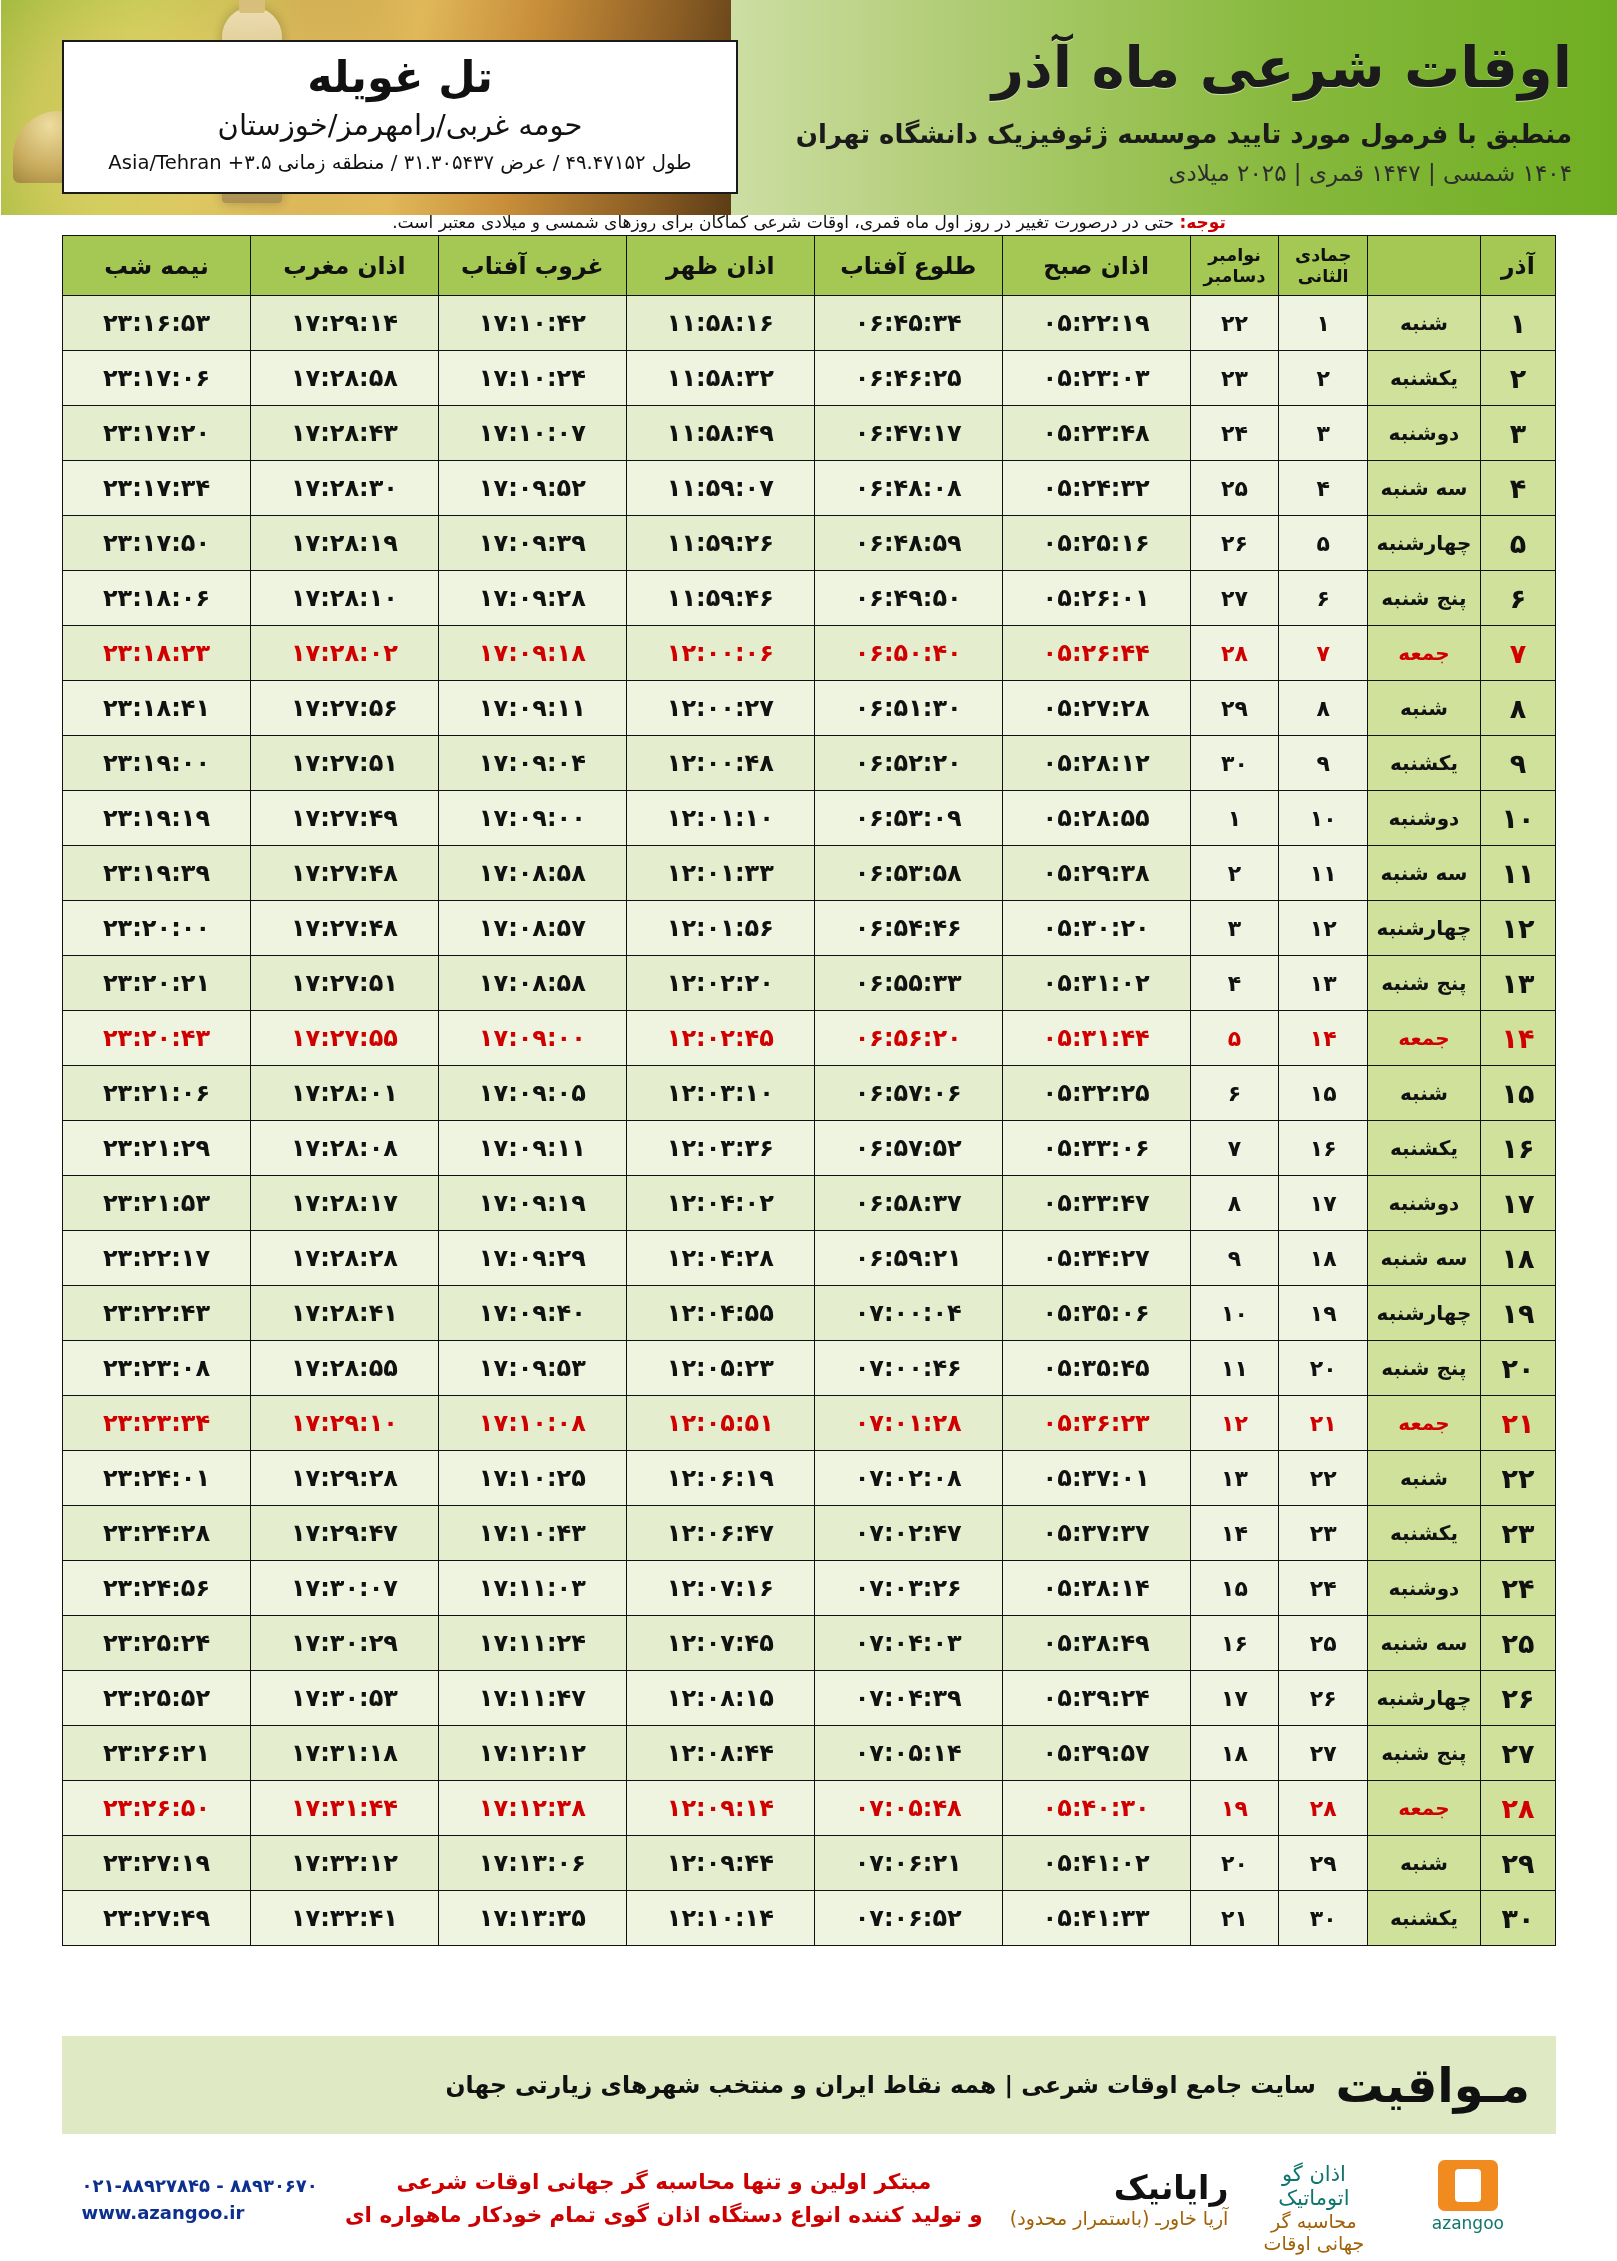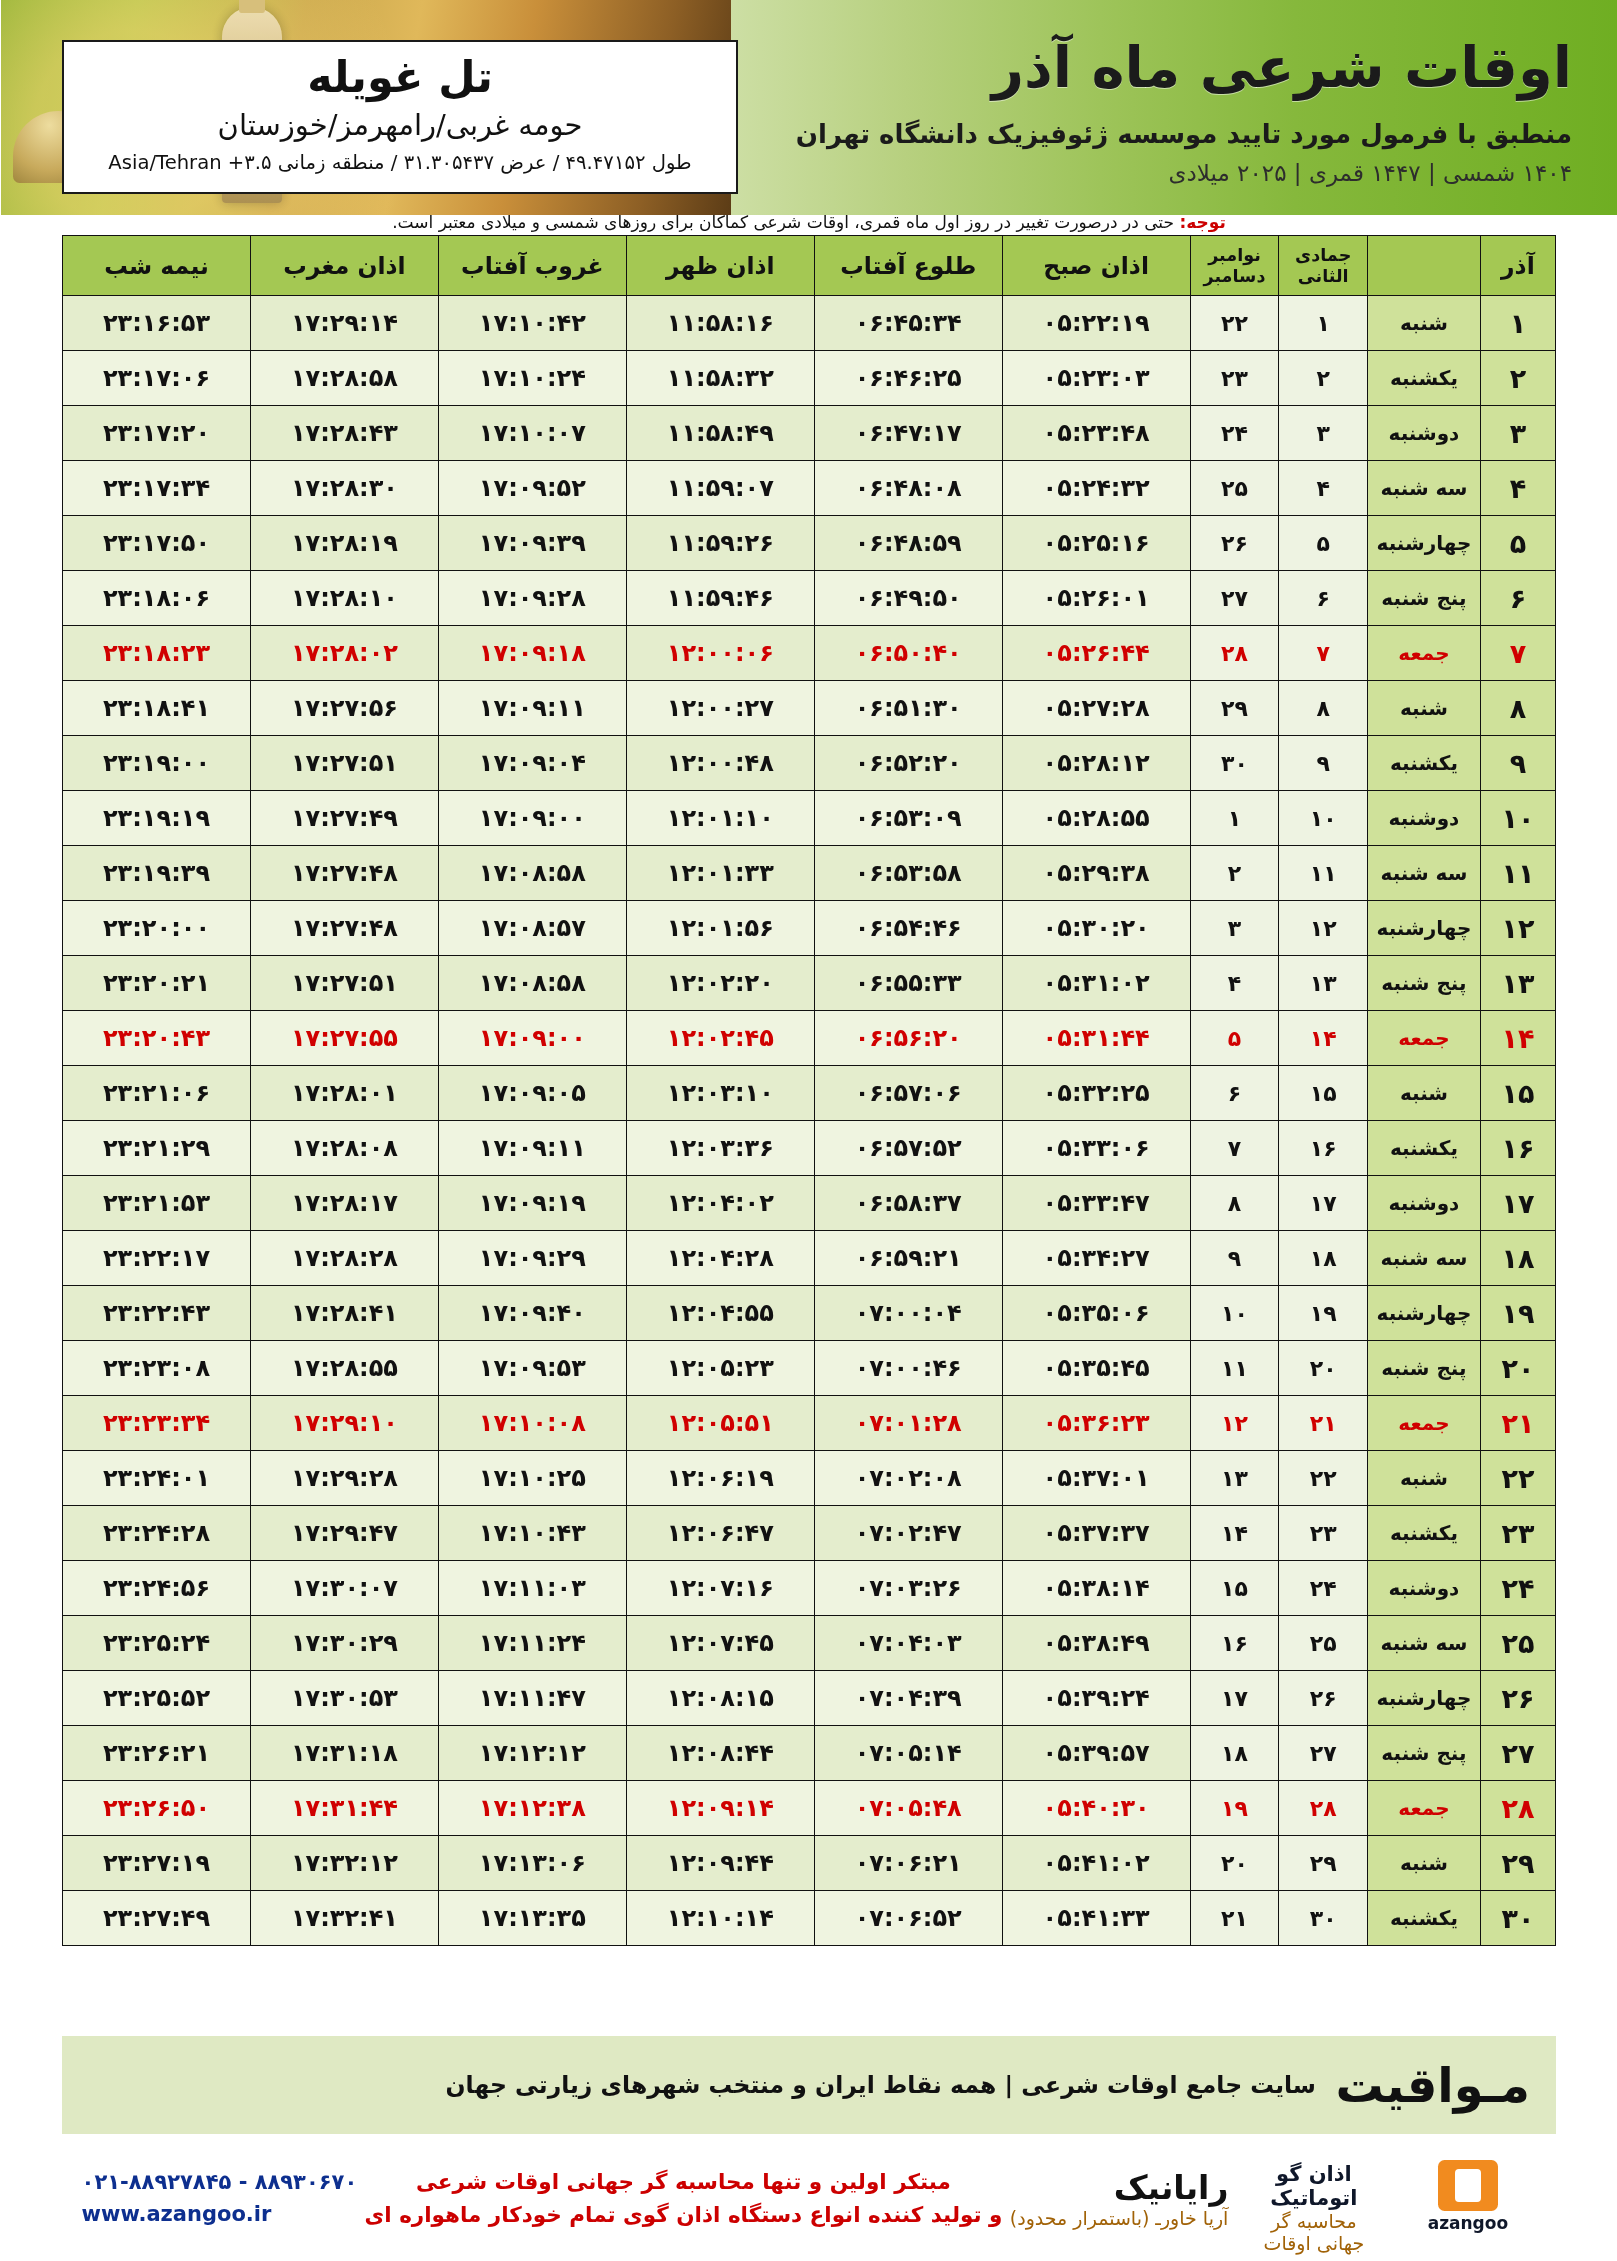--- a/index.html
+++ b/index.html
@@ -126,26 +126,26 @@
   .foot-logos{display:flex;align-items:center;gap:17px;}
   .logo-azangoo{
     width:137px;height:78px;background:#fff;border:0;position:relative;text-align:center;
   }
   .logo-box{
     width:60px;height:51px;background:#f18b1f;border-radius:6.5px;margin:0 auto;position:relative;
   }
   .logo-box:after{
     content:"";position:absolute;top:9px;left:17px;width:26px;height:33px;background:#fff;border-radius:3.9px;
   }
-  .logo-cap{font-size:17px;font-weight:bold;color:#0f172a;margin-top:2.6px;}
+  .logo-cap{font-size:17px;font-weight:normal;color:#0f766e;margin-top:2.6px;}
   .logo-rayanic{text-align:right;}
   .rayanic-name{font-size:33px;font-weight:bold;color:#111;letter-spacing:-0.7px;}
   .rayanic-sub{font-size:19px;color:#a16207;}
   .foot-desc{font-size:21.5px;color:#cc0000;font-weight:bold;line-height:1.5;text-align:center;direction:rtl;}
-  .foot-contact{font-size:21px;color:#0d2f8f;font-weight:bold;line-height:1.5;text-align:left;direction:ltr;}
+  .foot-contact{font-size:18px;color:#0d2f8f;font-weight:bold;line-height:1.5;text-align:left;direction:ltr;}
   .foot-contact .site{color:#0d2f8f;}
 </style>
 </head>
 <body>
 
 <div class="page">
 
   <div class="header">
     <div class="hdr-photo">
       <div class="dome2"></div>

